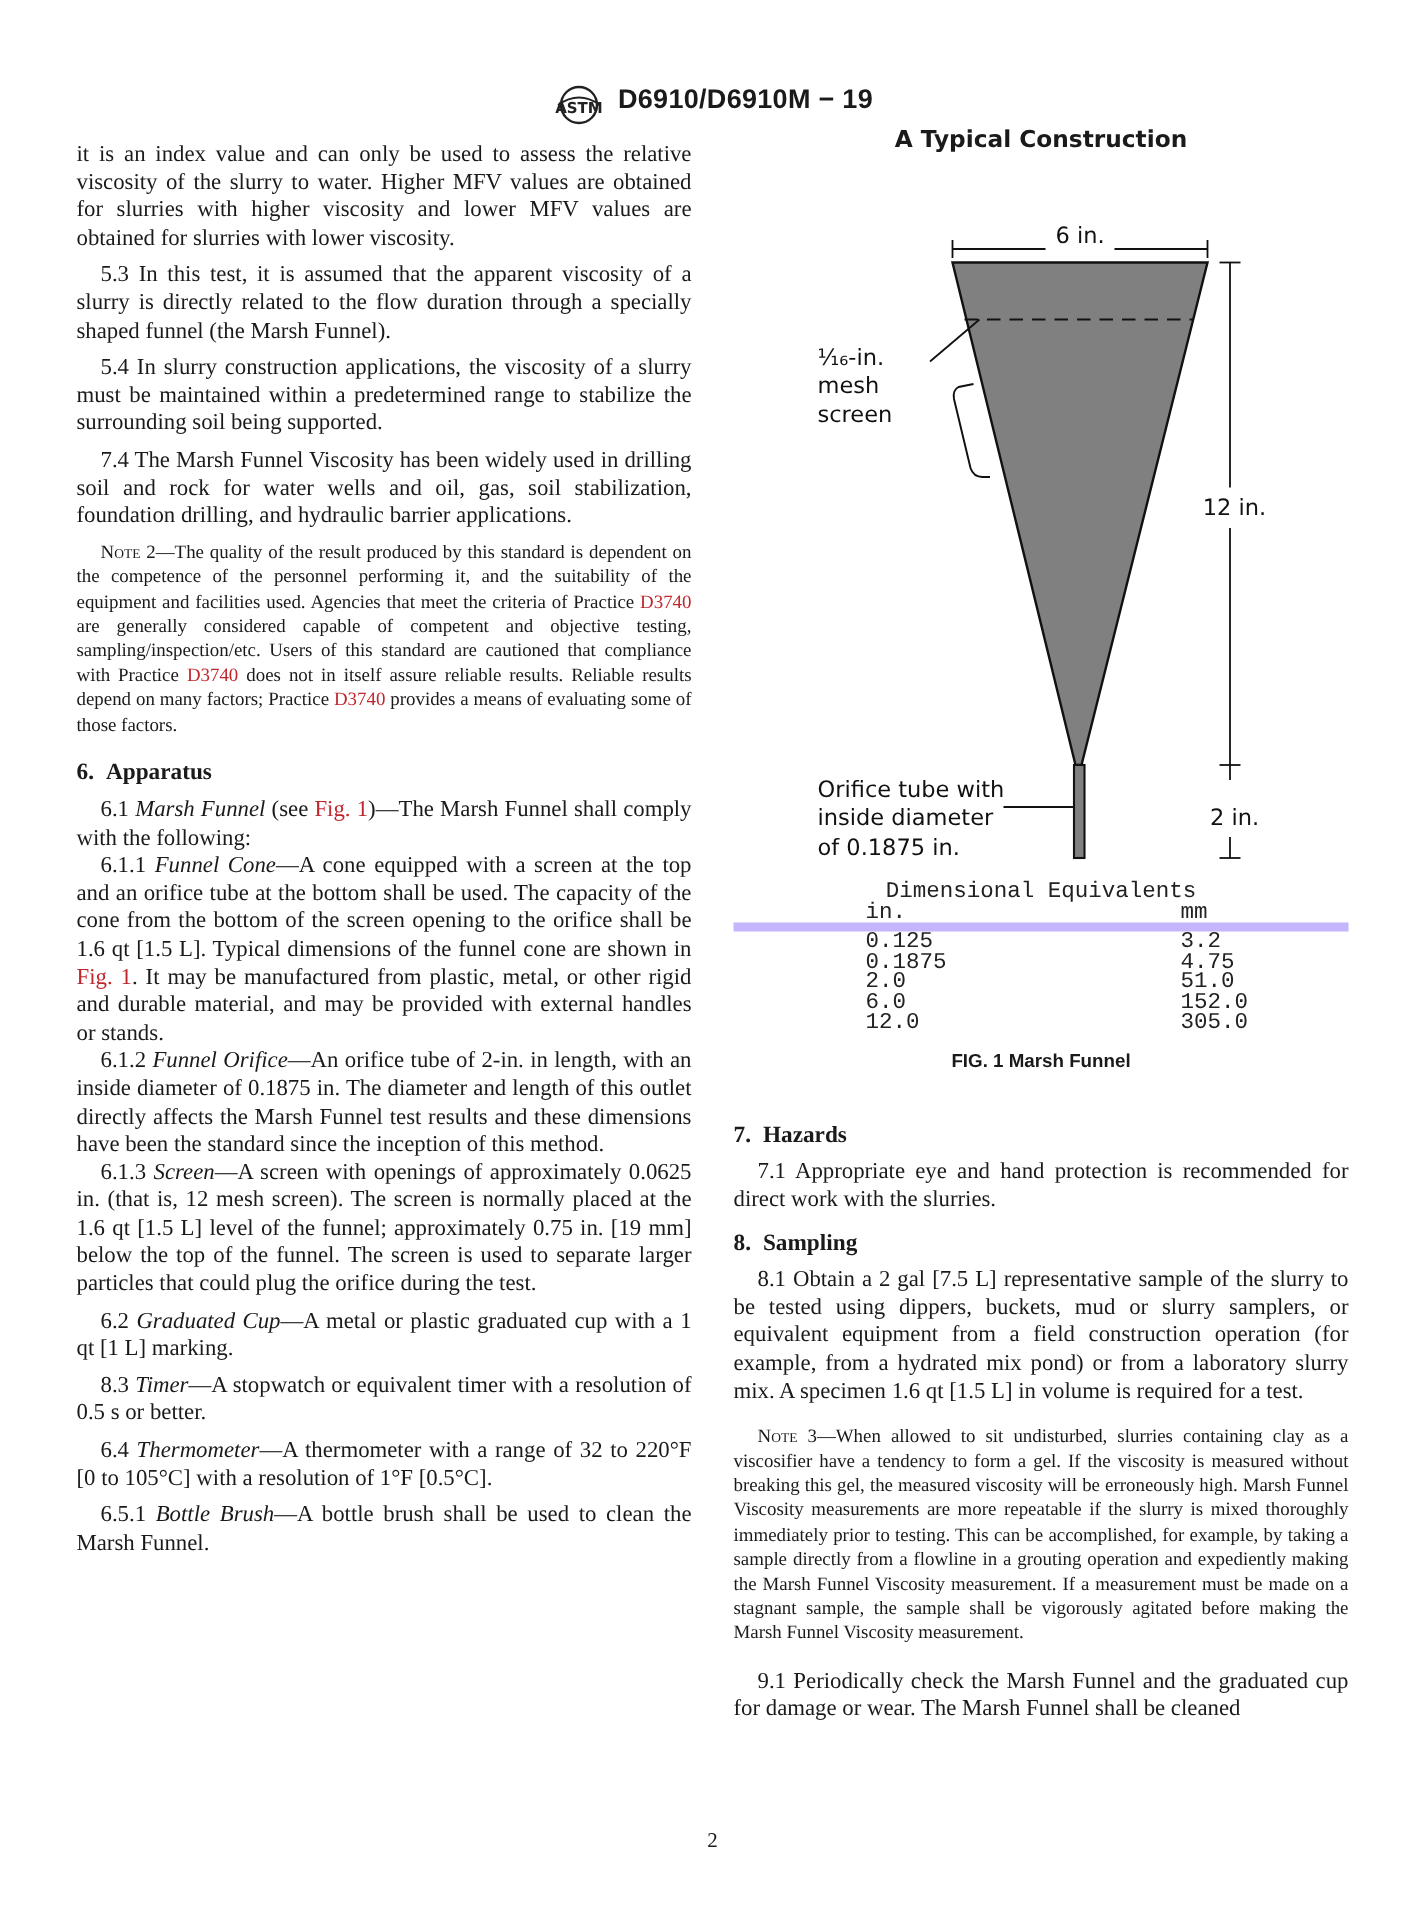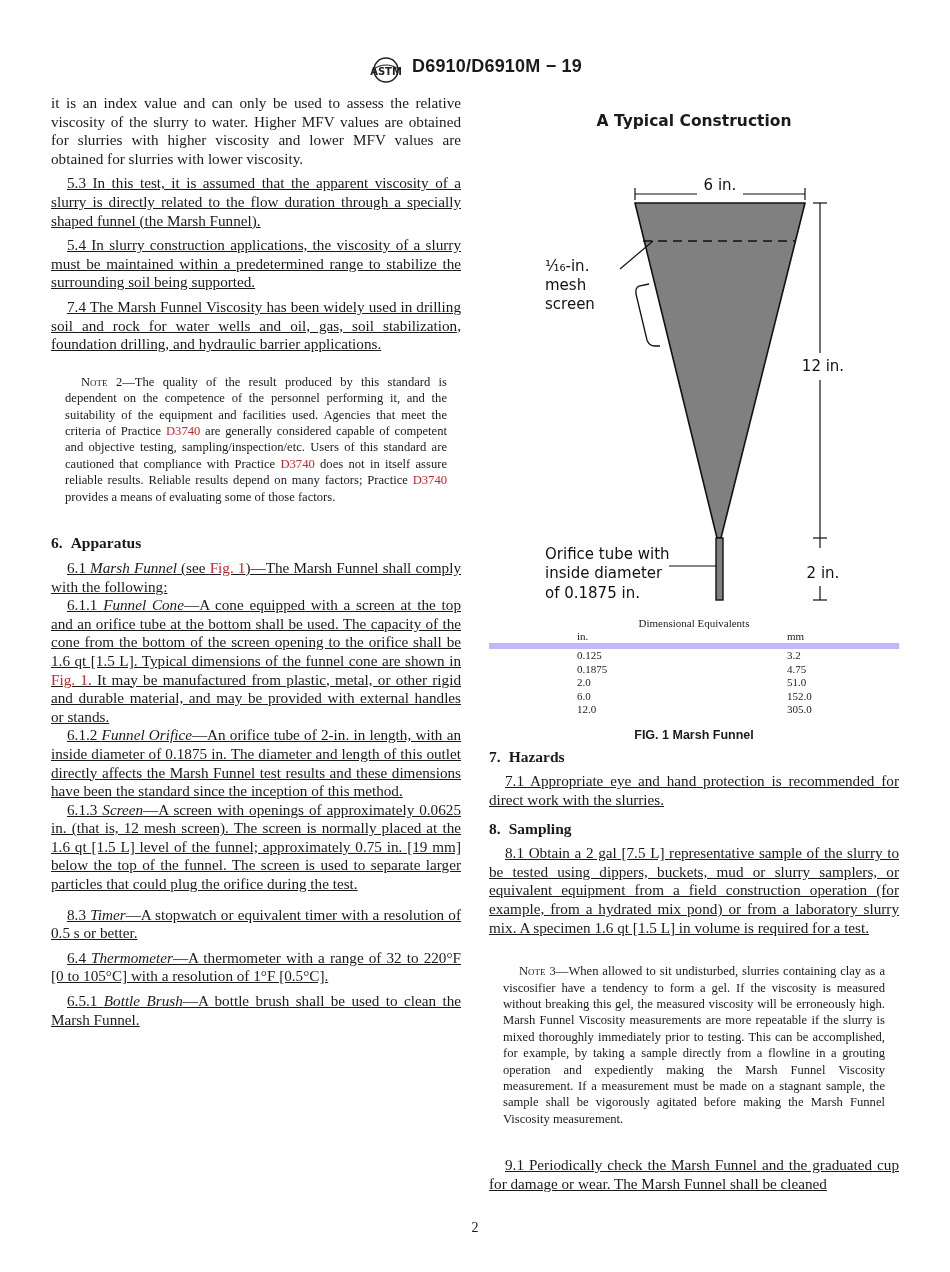--- a/index.html
+++ b/index.html
@@ -6,34 +6,34 @@
     body { width: 950px; height: 1272px; position: relative; overflow: hidden;
            font-family: "Liberation Serif", "DejaVu Serif", serif; color: #1a1a1a; }
     .header { position: absolute; top: 56px; left: 0; width: 950px; height: 28px;
               display: flex; justify-content: center; }
     .header .logo { width: 36px; height: 28px; margin-right: 8px; }
     .header .std { font-family: "Liberation Sans", "DejaVu Sans", sans-serif; font-weight: bold;
                    font-size: 18px; color: #1a1a1a; letter-spacing: 0.2px; }
     .col { position: absolute; top: 94px; width: 410px; font-size: 15.2px; line-height: 18.6px; }
     .col.left { left: 51px; }
     p { margin: 0; text-align: justify; }
-    p.para { text-indent: 16px; text-decoration: underline; }
+    p.para { text-indent: 16px; }
     .gap { height: 6px; }
-    .note { font-size: 12.6px; line-height: 16.4px; text-indent: 16px; text-align: justify; margin: 14px; }
+    .note { font-size: 12.6px; line-height: 16.4px; text-indent: 16px; text-align: justify; margin: 0; }
     .note .nlabel { font-variant: small-caps; }
     .link { color: #c0272d; }
     h3 { font-size: 15.5px; font-weight: bold; margin: 0; line-height: 20px; }
     h3 .num { margin-right: 8px; }
     i { font-style: italic; }
-    .fig { position: absolute; left: 489px; top: 108px; width: 410px; height: 640px; }
+    .fig { position: absolute; left: 489px; top: 80px; width: 410px; height: 640px; }
     .fig svg { position: absolute; left: 0; top: 0; }
     .fig-title { position: absolute; left: 0; width: 410px; top: 4px; text-align: center;
                  font-family: "DejaVu Sans", sans-serif; font-weight: bold; font-size: 15.5px; }
     .dim-table { position: absolute; left: 0; top: 508px; width: 410px;
-                 font-family: Liberation Serif, serif; font-size: 11px; color: #222; }
+                 font-family: Liberation Mono, monospace; font-size: 15px; color: #222; }
     .dim-caption { text-align: center; line-height: 14px; }
     .dim-head { display: flex; border-bottom: 6px solid #c4b5fd; line-height: 13px; }
     .dim-row { display: flex; line-height: 13.5px; }
     .dim-c1 { width: 210px; padding-left: 88px; box-sizing: border-box; }
     .dim-c2 { width: 200px; padding-left: 88px; box-sizing: border-box; }
     .fig-caption { position: absolute; left: 0; top: 620px; width: 410px; text-align: center;
                    font-family: "Liberation Sans", sans-serif; font-weight: bold; font-size: 12.5px; }
     .right-text { position: absolute; left: 489px; top: 747px; width: 410px; font-size: 15.2px; line-height: 18.6px; }
     .page-num { position: absolute; left: 0; width: 950px; top: 1220px; text-align: center; font-size: 14px; }
     .svgtxt { font-family: "DejaVu Sans", sans-serif; font-size: 15px; fill: #111; }
@@ -61,20 +61,21 @@
   <div class="gap"></div>
   <p class="note"><span class="nlabel">Note</span><span> 2—The quality of the result produced by this standard is dependent on the competence of the personnel performing it, and the suitability of the equipment and facilities used. Agencies that meet the criteria of Practice </span><span class="link">D3740</span><span> are generally considered capable of competent and objective testing, sampling/inspection/etc. Users of this standard are cautioned that compliance with Practice </span><span class="link">D3740</span><span> does not in itself assure reliable results. Reliable results depend on many factors; Practice </span><span class="link">D3740</span><span> provides a means of evaluating some of those factors.</span></p>
   <div style="height:14px"></div>
   <h3><span class="num">6.</span><span>Apparatus</span></h3>
   <div style="height:6px"></div>
   <p class="para"><span>6.1 </span><i>Marsh Funnel</i><span> (see </span><span class="link">Fig. 1</span><span>)—The Marsh Funnel shall comply with the following:</span></p>
   <p class="para"><span>6.1.1 </span><i>Funnel Cone</i><span>—A cone equipped with a screen at the top and an orifice tube at the bottom shall be used. The capacity of the cone from the bottom of the screen opening to the orifice shall be 1.6 qt [1.5 L]. Typical dimensions of the funnel cone are shown in </span><span class="link">Fig. 1</span><span>. It may be manufactured from plastic, metal, or other rigid and durable material, and may be provided with external handles or stands.</span></p>
   <p class="para"><span>6.1.2 </span><i>Funnel Orifice</i><span>—An orifice tube of 2-in. in length, with an inside diameter of 0.1875 in. The diameter and length of this outlet directly affects the Marsh Funnel test results and these dimensions have been the standard since the inception of this method.</span></p>
   <p class="para"><span>6.1.3 </span><i>Screen</i><span>—A screen with openings of approximately 0.0625 in. (that is, 12 mesh screen). The screen is normally placed at the 1.6 qt [1.5 L] level of the funnel; approximately 0.75 in. [19 mm] below the top of the funnel. The screen is used to separate larger particles that could plug the orifice during the test.</span></p>
   <div class="gap"></div>
+  <p class="para"><span>6.2  </span><i>Graduated Cup</i><span>—A metal or plastic graduated cup with a 1 qt [1 L] marking.</span></p>
   <div class="gap"></div>
   <p class="para"><span>8.3  </span><i>Timer</i><span>—A stopwatch or equivalent timer with a resolution of 0.5 s or better.</span></p>
   <div class="gap"></div>
   <p class="para"><span>6.4  </span><i>Thermometer</i><span>—A thermometer with a range of 32 to 220°F [0 to 105°C] with a resolution of 1°F [0.5°C].</span></p>
   <div class="gap"></div>
   <p class="para"><span>6.5.1  </span><i>Bottle Brush</i><span>—A bottle brush shall be used to clean the Marsh Funnel.</span></p>
 </div>
 
 <div class="fig">
   <div class="fig-title">A Typical Construction</div>

